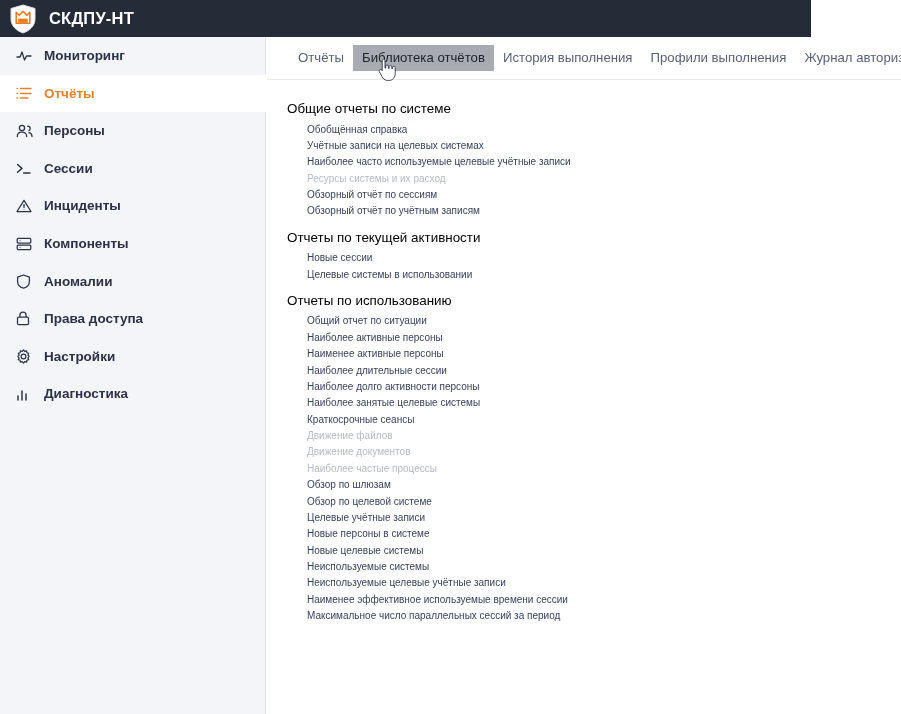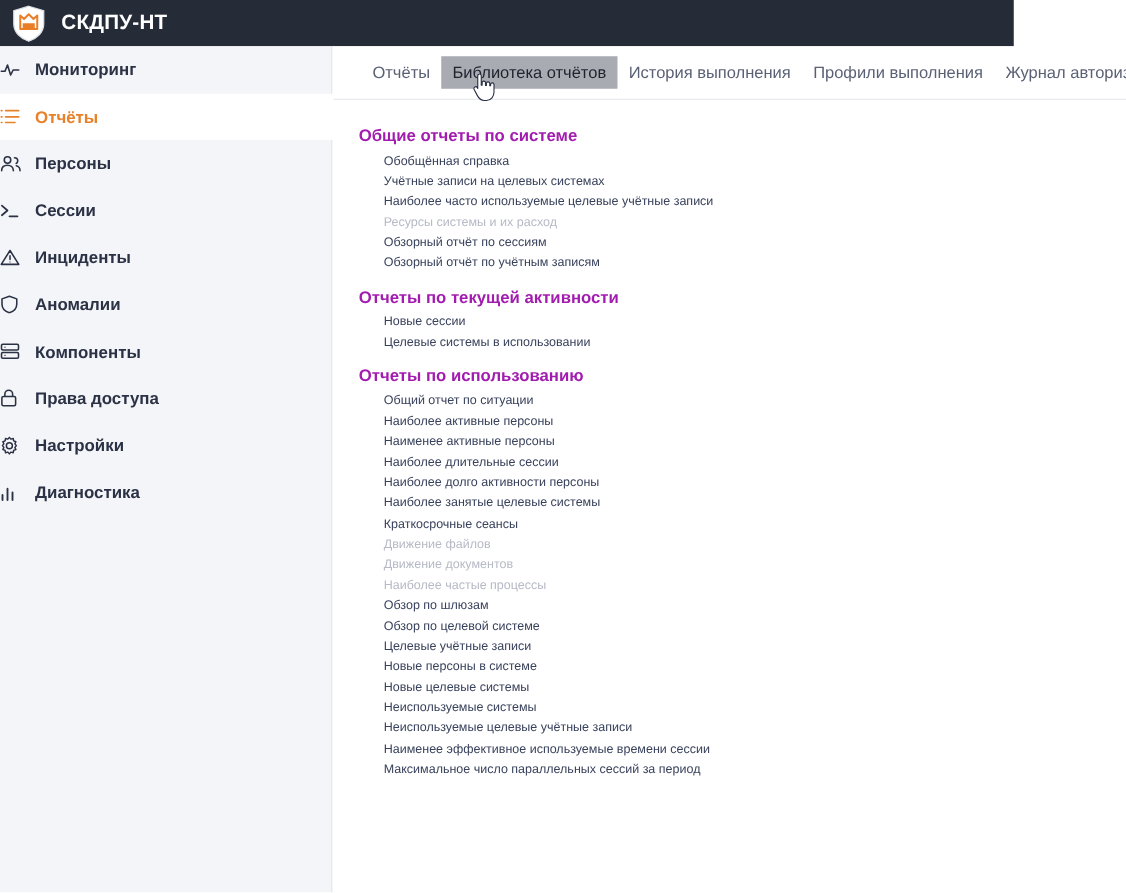--- a/index.html
+++ b/index.html
@@ -54,20 +54,21 @@
     width: 266px;
     height: 677px;
     background: #f4f5f8;
     border-right: 1px solid #e2e4ea;
   }
   .nav-item {
     position: relative;
     height: 37.6px;
     display: flex;
     align-items: center;
+    padding-left: 16px;
     cursor: pointer;
     color: #2b3245;
     font-size: 13.5px;
     font-weight: bold;
     white-space: nowrap;
   }
   .nav-item .nav-icon {
     width: 20px;
     height: 16px;
     flex: none;
@@ -124,22 +125,22 @@
     pointer-events: none;
   }
 
   
   .library {
     padding: 18px 0 0 21px;
   }
   .section { margin-bottom: 0px; }
   .section-title {
     font-size: 13.4px;
-    font-weight: bold;
-    color: #a21caf;
+    font-weight: normal;
+    color: #000000;
     line-height: 1;
     padding: 4px 0 6px 0;
     white-space: nowrap;
   }
   .section + .section .section-title { padding-top: 11px; }
   .report-list { list-style: none; }
   .report-item {
     font-size: 10px;
     color: #39425c;
     line-height: 1;
@@ -218,37 +219,37 @@
           <path d="M8 1.4 L15 12.5 H1 Z"></path>
           <path d="M8 5.6 V8.6" stroke-linecap="round"></path>
           <circle cx="8" cy="10.5" r="0.45" fill="currentColor" stroke="none"></circle>
         </svg>
       </span>
       <span class="nav-label">Инциденты</span>
     </div>
 
     <div class="nav-item">
       <span class="nav-icon">
-        <svg width="15" height="15" viewBox="0 0 15 15" fill="none" stroke="currentColor" stroke-width="1.25" stroke-linejoin="round">
-          <path d="M7.5 1 L13.4 3.1 V7.4 C13.4 10.9 10.8 13.2 7.5 14.2 C4.2 13.2 1.6 10.9 1.6 7.4 V3.1 Z"></path>
-        </svg>
-      </span>
-      <span class="nav-label">Аномалии</span>
-    </div>
-
-    <div class="nav-item">
-      <span class="nav-icon">
         <svg width="16" height="14" viewBox="0 0 16 14" fill="none" stroke="currentColor" stroke-width="1.25" stroke-linejoin="round">
           <rect x="1.2" y="1.4" width="13.6" height="4.6" rx="1"></rect>
           <rect x="1.2" y="8" width="13.6" height="4.6" rx="1"></rect>
           <circle cx="4" cy="3.7" r="0.55" fill="currentColor" stroke="none"></circle>
           <circle cx="4" cy="10.3" r="0.55" fill="currentColor" stroke="none"></circle>
         </svg>
       </span>
       <span class="nav-label">Компоненты</span>
+    </div>
+
+    <div class="nav-item">
+      <span class="nav-icon">
+        <svg width="15" height="15" viewBox="0 0 15 15" fill="none" stroke="currentColor" stroke-width="1.25" stroke-linejoin="round">
+          <path d="M7.5 1 L13.4 3.1 V7.4 C13.4 10.9 10.8 13.2 7.5 14.2 C4.2 13.2 1.6 10.9 1.6 7.4 V3.1 Z"></path>
+        </svg>
+      </span>
+      <span class="nav-label">Аномалии</span>
     </div>
 
     <div class="nav-item">
       <span class="nav-icon">
         <svg width="14" height="15" viewBox="0 0 14 15" fill="none" stroke="currentColor" stroke-width="1.25" stroke-linejoin="round">
           <rect x="1.5" y="6.2" width="11" height="7.4" rx="1.2"></rect>
           <path d="M3.9 6.2 V4.2 C3.9 2.5 5.3 1.2 7 1.2 C8.7 1.2 10.1 2.5 10.1 4.2 V6.2"></path>
         </svg>
       </span>
       <span class="nav-label">Права доступа</span>

